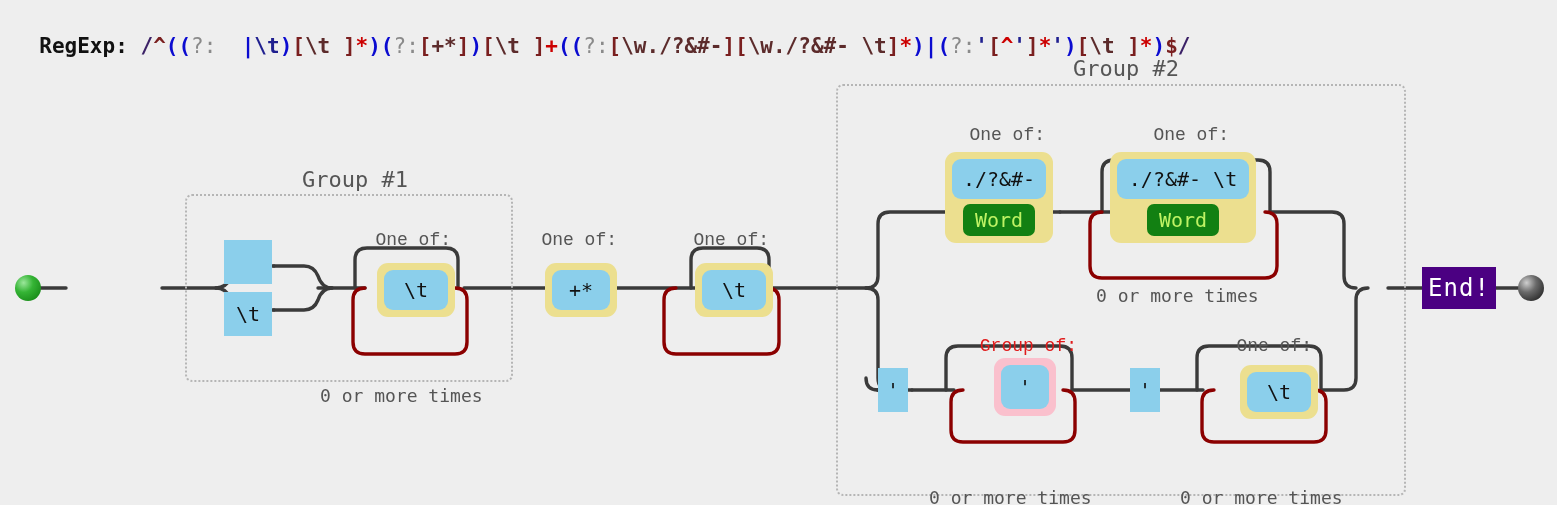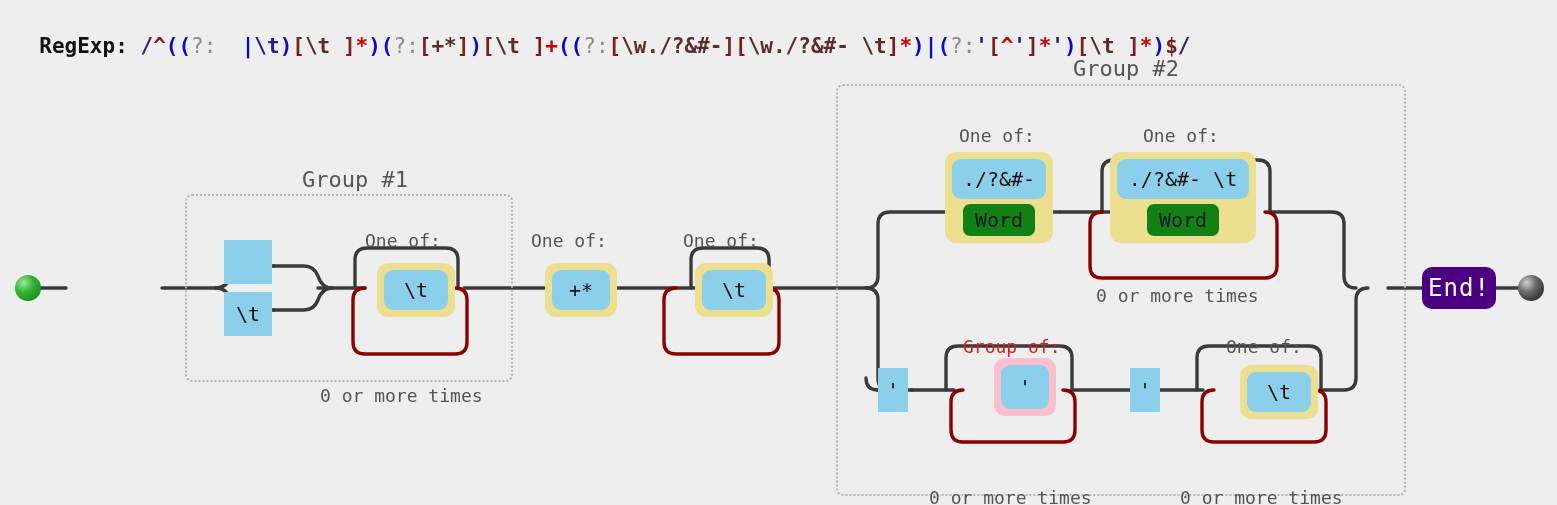--- a/index.html
+++ b/index.html
@@ -52,24 +52,24 @@
   
   .chip{background:#8bcfeb;border-radius:9px;color:#111;font-size:20px;
      display:flex;align-items:center;justify-content:center;padding:0 10px;}
   
   .oneof-wrap{background:#ecdf8f;border-radius:11px;padding:7px;
      display:flex;flex-direction:column;align-items:center;gap:5px;}
   
   .noneof-wrap{background:#fac0cd;border-radius:11px;padding:7px;
      display:flex;flex-direction:column;align-items:center;gap:5px;}
   
-  .word-box{background:#128012;border-radius:7px;color:#0f172a;font-size:20px;
+  .word-box{background:#128012;border-radius:7px;color:#bef264;font-size:20px;
      padding:4px 12px;display:flex;align-items:center;justify-content:center;}
   
-  .cap-label{position:absolute;font-size:18px;color:#555;white-space:nowrap;text-align:left;}
+  .cap-label{position:absolute;font-size:18px;color:#555;white-space:nowrap;text-align:right;font-family:Liberation Mono, monospace;}
   .cap-label.none{color:#e01b1b;}
   .cap-quant{position:absolute;font-size:18px;color:#555;white-space:nowrap;}
 </style>
 </head>
 <body>
 
 <div id="regexp-header">
   <span class="lbl">RegExp:</span><span> </span><span id="regexp-tokens"><span class="tk-slash">/</span><span class="tk-anchor">^</span><span class="tk-paren">((</span><span class="tk-ncg">?:</span><span class="tk-lit">  </span><span class="tk-alt">|</span><span class="tk-lit">\t</span><span class="tk-paren">)</span><span class="tk-brk">[</span><span class="tk-cls">\t </span><span class="tk-brk">]</span><span class="tk-quant">*</span><span class="tk-paren">)</span><span class="tk-paren">(</span><span class="tk-ncg">?:</span><span class="tk-brk">[</span><span class="tk-cls">+*</span><span class="tk-brk">]</span><span class="tk-paren">)</span><span class="tk-brk">[</span><span class="tk-cls">\t </span><span class="tk-brk">]</span><span class="tk-plus">+</span><span class="tk-paren">((</span><span class="tk-ncg">?:</span><span class="tk-brk">[</span><span class="tk-cls">\w./?&amp;#-</span><span class="tk-brk">]</span><span class="tk-brk">[</span><span class="tk-cls">\w./?&amp;#- \t</span><span class="tk-brk">]</span><span class="tk-quant">*</span><span class="tk-paren">)</span><span class="tk-alt">|</span><span class="tk-paren">(</span><span class="tk-ncg">?:</span><span class="tk-quote">'</span><span class="tk-brk">[</span><span class="tk-caret">^</span><span class="tk-quote">'</span><span class="tk-brk">]</span><span class="tk-quant">*</span><span class="tk-quote">'</span><span class="tk-paren">)</span><span class="tk-brk">[</span><span class="tk-cls">\t </span><span class="tk-brk">]</span><span class="tk-quant">*</span><span class="tk-paren">)</span><span class="tk-anchor">$</span><span class="tk-slash">/</span></span>
 </div>
 
@@ -125,21 +125,21 @@
     <g fill="none" stroke="#8b0000" stroke-width="3.4" stroke-linecap="round">
       <path d="M365,244 q-12,0 -12,12 l0,42 q0,12 12,12 l90,0 q12,0 12,-12 l0,-42 q0,-12 -12,-12"></path>
       <path d="M676,244 q-12,0 -12,12 l0,42 q0,12 12,12 l91,0 q12,0 12,-12 l0,-42 q0,-12 -12,-12"></path>
       <path d="M1102,168 q-12,0 -12,12 l0,42 q0,12 12,12 l163,0 q12,0 12,-12 l0,-42 q0,-12 -12,-12"></path>
       <path d="M963,346 q-12,0 -12,12 l0,28 q0,12 12,12 l100,0 q12,0 12,-12 l0,-28 q0,-12 -12,-12"></path>
       <path d="M1214,346 q-12,0 -12,12 l0,28 q0,12 12,12 l100,0 q12,0 12,-12 l0,-28 q0,-12 -12,-12"></path>
     </g>
   </svg>
 
   <div class="term-dot start" style="left:15px;top:231px;"></div>
-  <div class="term-box" style="left:1422px;top:223px;width:74px;border-radius:10px;">End!</div>
+  <div class="term-box" style="left:1422px;top:223px;width:74px;">End!</div>
   <div class="term-dot end" style="left:1518px;top:231px;"></div>
 
   <div class="group-title" style="left:302px;top:123px;">Group #1</div>
   <div class="group-frame" style="left:185px;top:150px;width:324px;height:184px;"></div>
 
   <div class="node" style="left:224px;top:196px;">
     <div class="lit-box" style="width:48px;height:44px;"> </div>
   </div>
   <div class="node" style="left:224px;top:248px;">
     <div class="lit-box" style="width:48px;height:44px;">\t</div>

